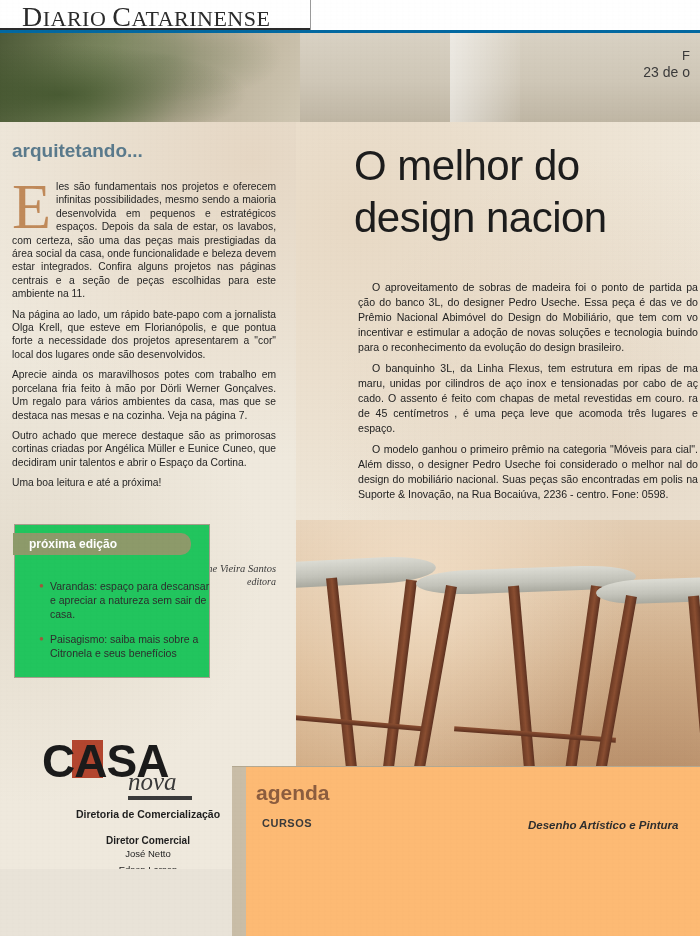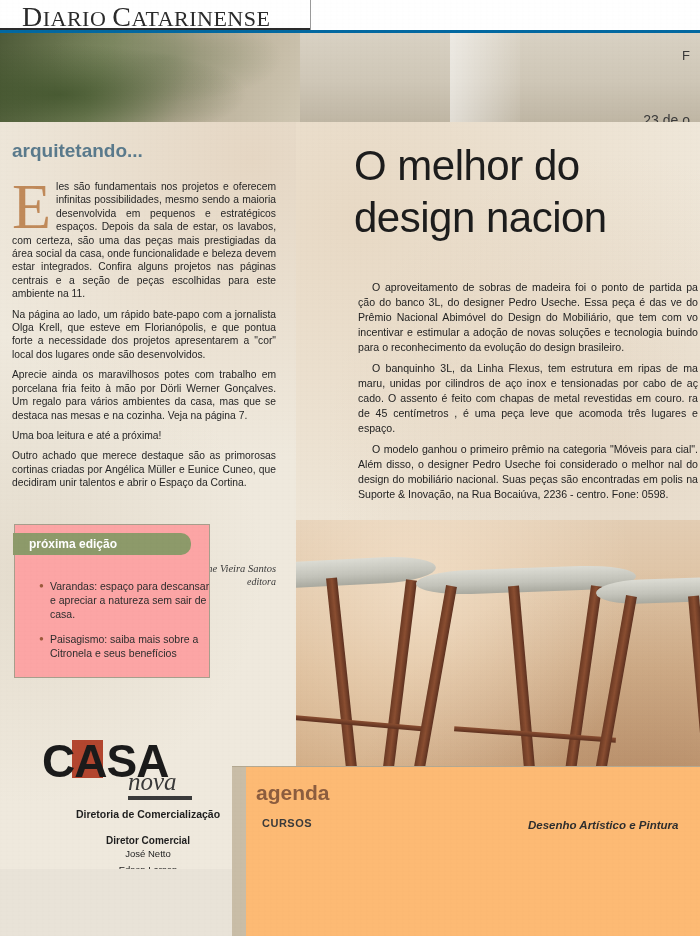--- a/index.html
+++ b/index.html
@@ -101,21 +101,21 @@
   }
   .dateblock {
     position: absolute;
     right: 10px; top: 18px;
     text-align: right;
     font-family: "Liberation Sans", sans-serif;
     color: #3a3a3a;
     line-height: 1.25;
   }
   .dateblock .l1 { font-size: 13px; }
-  .dateblock .l2 { font-size: 14px; margin-top: 48px; }
+  .dateblock .l2 { font-size: 14px; }
 
   
   .leftcol {
     position: absolute;
     left: 0; top: 122px;
     width: 296px; height: 747px;
     background: #efe9dd;
     overflow: hidden;
     text-decoration: underline;
   }
@@ -168,21 +168,21 @@
     line-height: 13px;
   }
   .byline .role { font-size: 10px; }
 
   
   .nextbox {
     position: absolute;
     left: 14px; top: 402px;
     width: 194px;
     height: 152px;
-    background: #fca5a5;
+    background: #22c55e;
     border: 1px solid #a79e8c;
   }
   .nextbox-header {
     position: absolute;
     left: -2px; top: 8px;
     width: 178px;
     height: 22px;
     background: #8d9a6a;
     color: #ffffff;
     font-size: 12px;
@@ -445,22 +445,22 @@
   </div>
 
   <div class="leftcol">
 
     <div class="section-title">arquitetando...</div>
 
     <div class="article">
       <p><span class="dropcap">E</span><span>les são fundamentais nos projetos e oferecem infinitas possibilidades, mesmo sendo a maioria desenvolvida em pequenos e estratégicos espaços. Depois da sala de estar, os lavabos, com certeza, são uma das peças mais prestigiadas da área social da casa, onde funcionalidade e beleza devem estar integrados. Confira alguns projetos nas páginas centrais e a seção de peças escolhidas para este ambiente na 11.</span></p>
       <p>Na página ao lado, um rápido bate-papo com a jornalista Olga Krell, que esteve em Florianópolis, e que pontua forte a necessidade dos projetos apresentarem a "cor" local dos lugares onde são desenvolvidos.</p>
       <p>Aprecie ainda os maravilhosos potes com trabalho em porcelana fria feito à mão por Dörli Werner Gonçalves. Um regalo para vários ambientes da casa, mas que se destaca nas mesas e na cozinha. Veja na página 7.</p>
+      <p>Outro achado que merece destaque são as primorosas cortinas criadas por Angélica Müller e Eunice Cuneo, que decidiram unir talentos e abrir o Espaço da Cortina.</p>
       <p>Uma boa leitura e até a próxima!</p>
-      <p>Outro achado que merece destaque são as primorosas cortinas criadas por Angélica Müller e Eunice Cuneo, que decidiram unir talentos e abrir o Espaço da Cortina.</p>
     </div>
 
     <div class="byline">
       <div>Adriane Vieira Santos</div>
       <div class="role">editora</div>
     </div>
 
     <div class="nextbox">
       <div class="nextbox-header">próxima edição</div>
       <ul>

